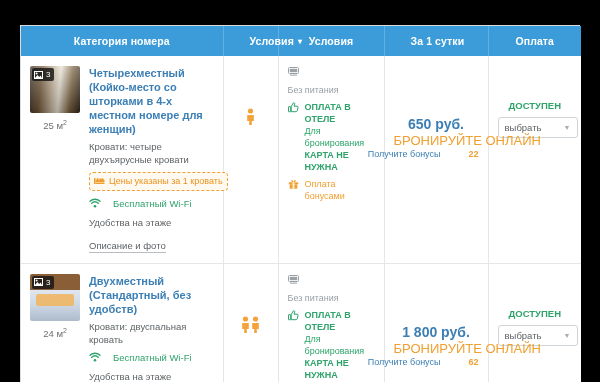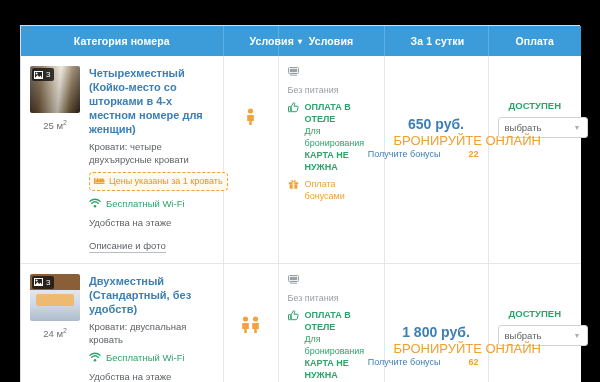--- a/index.html
+++ b/index.html
@@ -139,21 +139,21 @@
     color: #e8921b;
     font-size: 9px;
     line-height: 11px;
     padding: 3px 4px;
     margin-bottom: 6px;
     white-space: nowrap;
   }
   .feat {
     display: flex;
     align-items: center;
-    gap: 5px;
+    gap: 12px;
     color: #2fa36b;
     font-size: 9.5px;
     line-height: 13px;
     margin-bottom: 6px;
   }
   .plain {
     color: #5e6367;
     font-size: 9.5px;
     line-height: 13px;
     margin-bottom: 6px;
@@ -218,21 +218,21 @@
   .avail-status {
     color: #2fa36b;
     font-size: 9.5px;
     font-weight: bold;
     margin-bottom: 6px;
   }
   .select {
     display: flex;
     align-items: center;
     justify-content: space-between;
-    width: 90px;
+    width: 80px;
     margin: 0 auto;
     border: 1px solid #cfd4d8;
     border-radius: 3px;
     background: #ffffff;
     padding: 4px 6px;
     font-size: 9.5px;
     color: #5e6367;
     cursor: pointer;
     box-sizing: border-box;
   }

